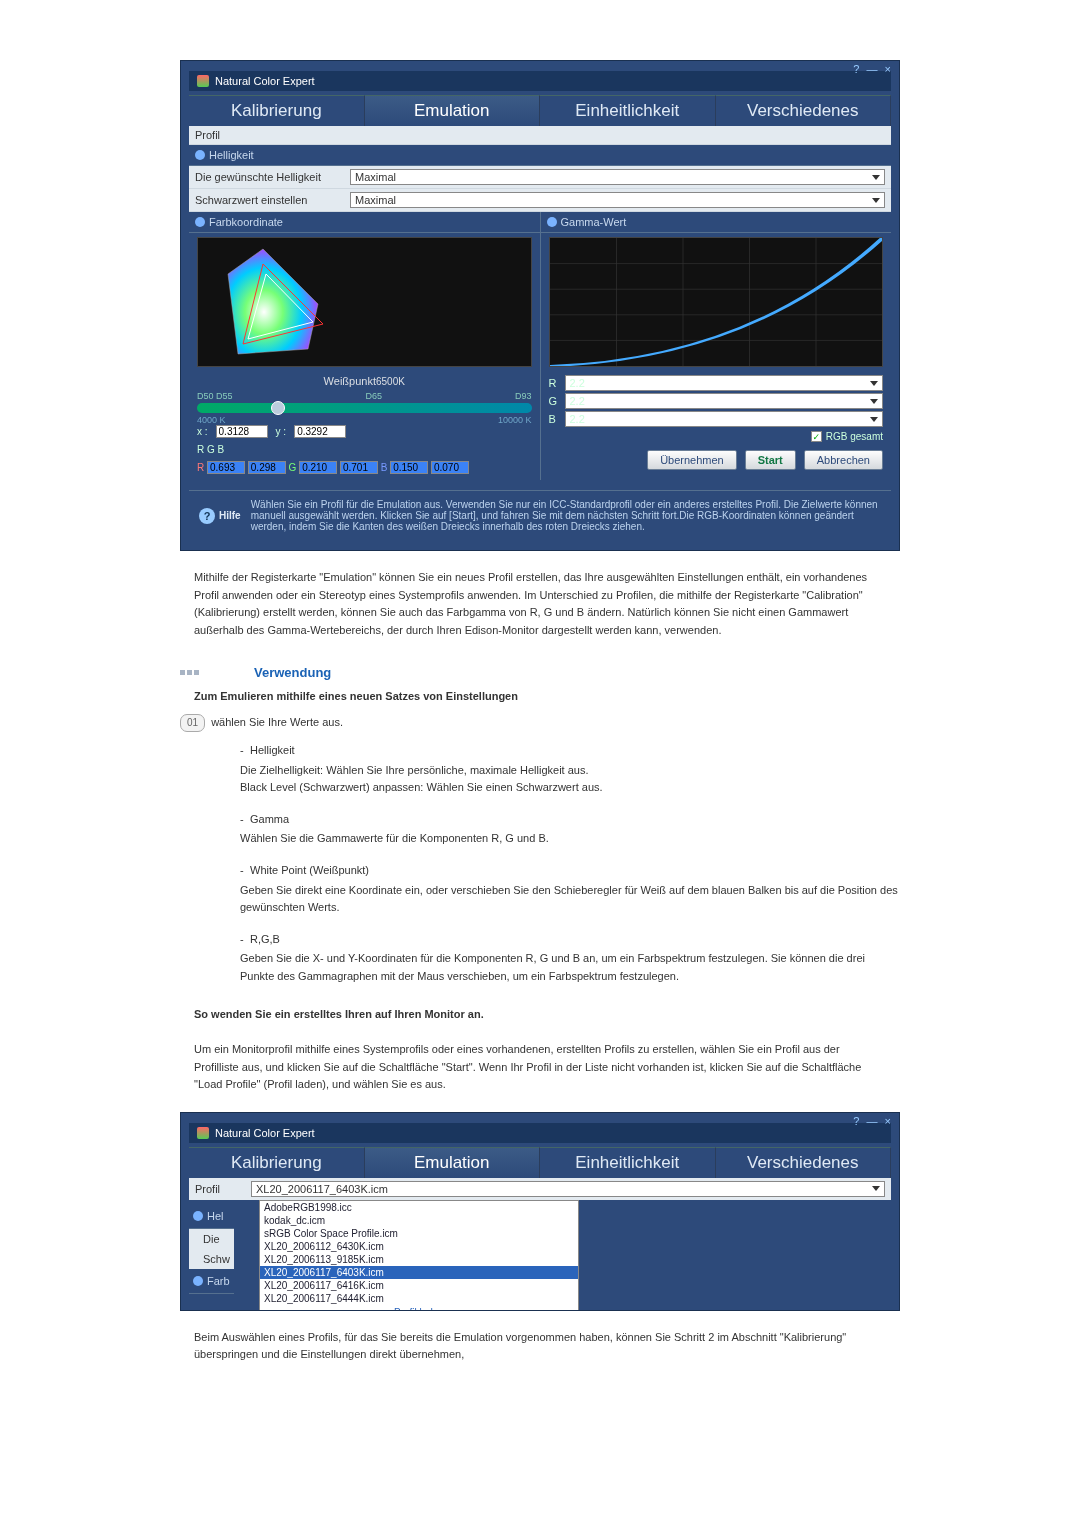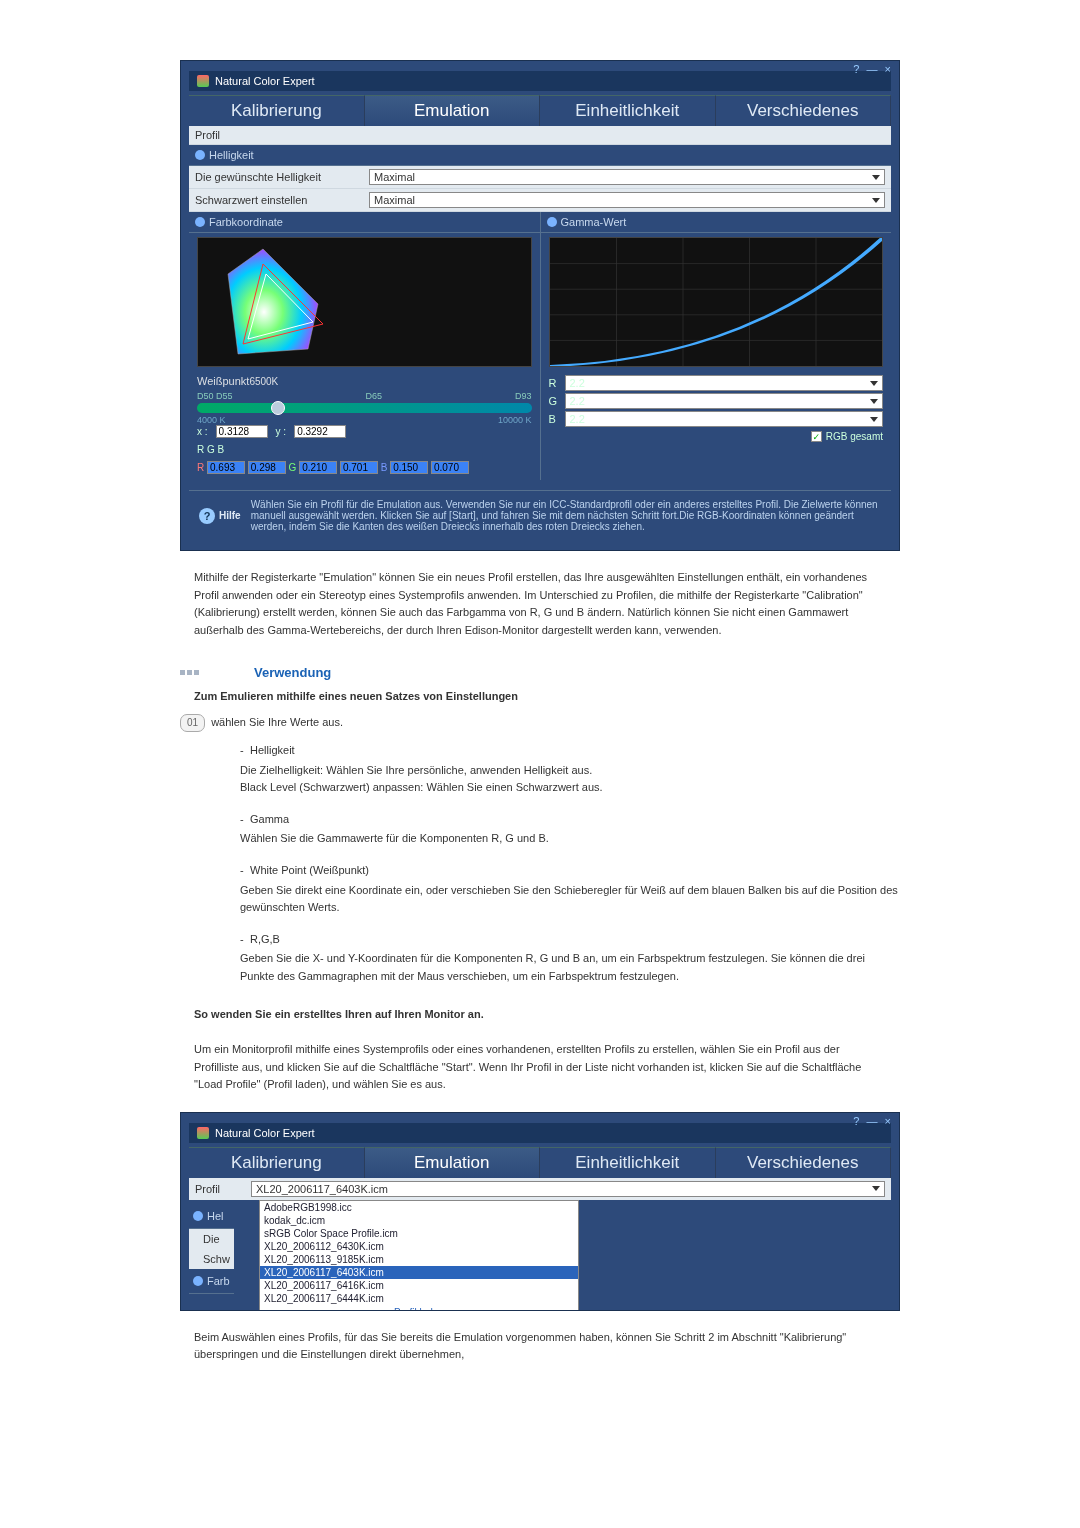--- a/index.html
+++ b/index.html
@@ -7,21 +7,21 @@
   .infobox { background: #2d4a7a; border: 1px solid #1a3050; padding: 10px 8px 10px 8px; position: relative; }
   .wtop { background: #1a365e; color: #fff; padding: 4px 8px; font-size: 11px; display:flex; align-items:center; gap:6px;}
   .wtop .logo { width:12px; height:12px; background: linear-gradient(#f66,#5c5); border-radius:2px; display:inline-block;}
   .wctrls { position:absolute; top:2px; right:6px; color:#9cf; font-size:11px; letter-spacing:2px; }
   .tabs { display: flex; margin-top: 4px; }
   .tab { flex: 1; text-align: center; padding: 5px 0; color: #dfe9f5; font-size: 17px; border-top:1px solid #466; border-right:1px solid #2a3d5c;}
   .tab.active { color: #fff; background: linear-gradient(#3c5b86,#2d4a7a); }
   .section-label { background: #2d4a7a; color: #c7d8ee; font-size: 11px; padding: 4px 6px; border-bottom:1px solid #55708f; display:flex; align-items:center; gap:4px;}
   .section-label .bullet { width:10px;height:10px;border-radius:50%;background:#7ab3ff;display:inline-block;}
   .formrow { display: flex; align-items: center; background: #e3eaf0; padding: 3px 6px; font-size: 11px; color:#333; border-bottom:1px solid #cfd8e0;}
-  .formrow .lab { width: 174px; }
+  .formrow .lab { width: 155px; }
   .formrow .field { flex:1; display:flex; }
   .formrow input[type=text], .selectlike { flex:1; background:#fff; border:1px solid #888; padding:1px 4px; font-size:11px; }
   .selectlike { display:flex; justify-content:space-between; align-items:center; }
   .caret { width:0;height:0;border-left:4px solid transparent;border-right:4px solid transparent;border-top:5px solid #333; }
   .twocol { display:flex; }
   .col { flex:1; padding:6px 8px; color:#dcdfe4; }
   .col.left { border-right:1px solid #55708f; }
   .chartbox { width:100%; height:130px; background:#111; border:1px solid #444; position:relative; margin:4px 0 8px; overflow:hidden;}
   .wplabel { font-size:11px; color:#dcdfe4; }
   .wpscale { display:flex; justify-content:space-between; font-size:9px; color:#8cb; margin:2px 0;}
@@ -125,21 +125,21 @@
               <stop offset="0%" stop-color="#fff"></stop>
               <stop offset="30%" stop-color="#7f7"></stop>
               <stop offset="60%" stop-color="#0cf"></stop>
               <stop offset="100%" stop-color="#f0f"></stop>
             </radialGradient>
           </defs>
           <polygon points="35,100 55,20 115,80" fill="none" stroke="#f33"></polygon>
           <polygon points="40,95 58,30 105,78" fill="none" stroke="#fff"></polygon>
         </svg>
       </div>
-      <div style="display:flex;justify-content:flex-start;align-items:baseline;">
+      <div style="display:flex;justify-content:center;align-items:baseline;">
         <span class="wplabel">Weißpunkt</span>
         <span class="ktemp">6500K</span>
       </div>
       <div class="wpscale">
         <span>D50 D55</span>
         <span>D65</span>
         <span>D93</span>
       </div>
       <div class="sliderbar">
         <div class="slidergrip"></div>
@@ -207,20 +207,25 @@
         <div class="selectlike sel">
           <span>2.2</span>
             <span class="caret"></span>
         </div>
       </div>
       <div class="chk">
         <span class="box">✓</span>
         <span>RGB gesamt</span>
       </div>
 
+      <div class="btnrow">
+        <button class="btn3d">Übernehmen</button>
+        <button class="btn3d primary">Start</button>
+        <button class="btn3d">Abbrechen</button>
+      </div>
     </div>
   </div>
 
   <div class="helpband">
     <div style="display:flex;align-items:center;gap:4px;">
       <span class="hicon">?</span>
       <span style="color:#dfe9f5;font-weight:bold">Hilfe</span>
     </div>
     <div style="flex:1">Wählen Sie ein Profil für die Emulation aus. Verwenden Sie nur ein ICC-Standardprofil oder ein anderes erstelltes Profil. Die Zielwerte können manuell ausgewählt werden. Klicken Sie auf [Start], und fahren Sie mit dem nächsten Schritt fort.Die RGB-Koordinaten können geändert werden, indem Sie die Kanten des weißen Dreiecks innerhalb des roten Dreiecks ziehen.</div>
   </div>
@@ -239,21 +244,21 @@
 
 <p class="bodytext bold" style="margin-top:4px">Zum Emulieren mithilfe eines neuen Satzes von Einstellungen</p>
 <div class="bodytext step">
   <span class="stepnum">01</span>
   <span>wählen Sie Ihre Werte aus.</span>
 </div>
 
 <ul class="items bodytext">
   <li>
     <span class="dash">-</span><span class="ititle">Helligkeit</span>
-    <span class="idesc" style="white-space:pre-line">Die Zielhelligkeit: Wählen Sie Ihre persönliche, anwenden Helligkeit aus.
+    <span class="idesc" style="white-space:pre-line">Die Zielhelligkeit: Wählen Sie Ihre persönliche, maximale Helligkeit aus.
 Black Level (Schwarzwert) anpassen: Wählen Sie einen Schwarzwert aus.</span>
   </li>
   <li>
     <span class="dash">-</span><span class="ititle">Gamma</span>
     <span class="idesc">Wählen Sie die Gammawerte für die Komponenten R, G und B.</span>
   </li>
   <li>
     <span class="dash">-</span><span class="ititle">White Point (Weißpunkt)</span>
     <span class="idesc">Geben Sie direkt eine Koordinate ein, oder verschieben Sie den Schieberegler für Weiß auf dem blauen Balken bis auf die Position des gewünschten Werts.</span>
   </li>

